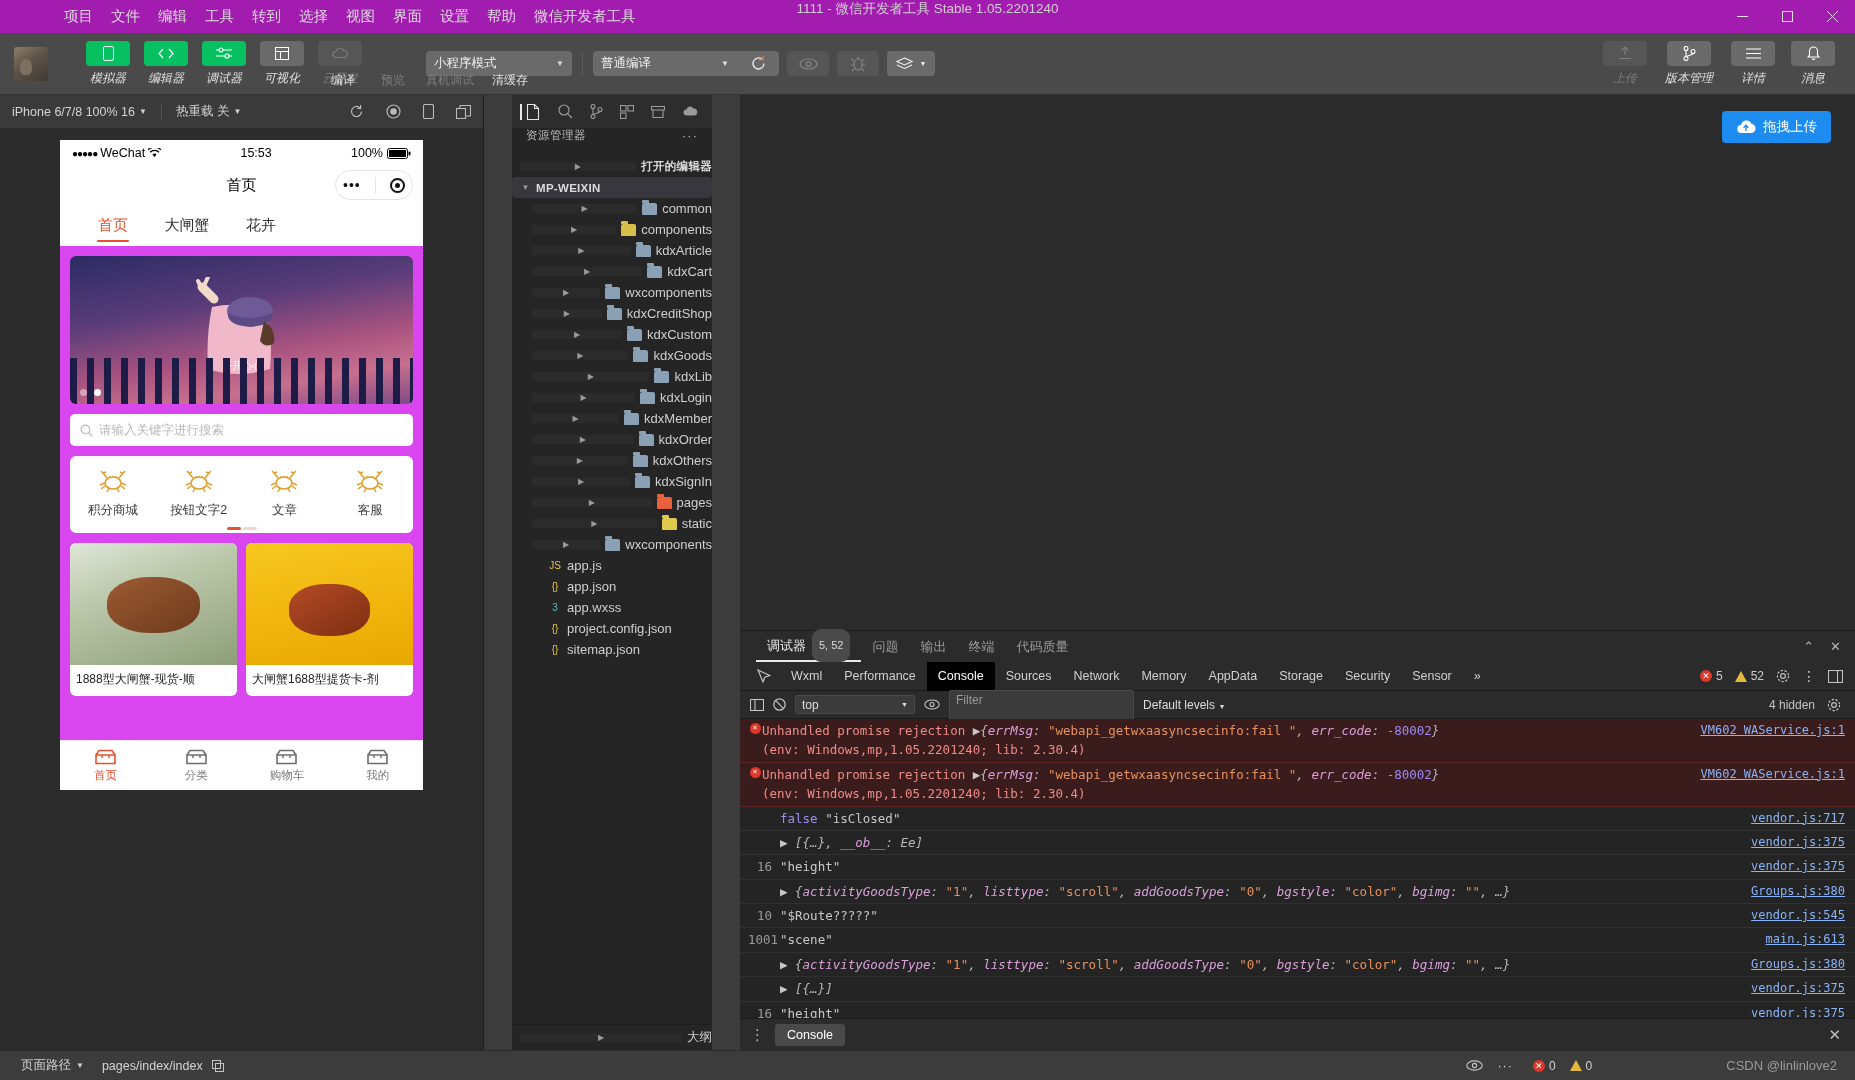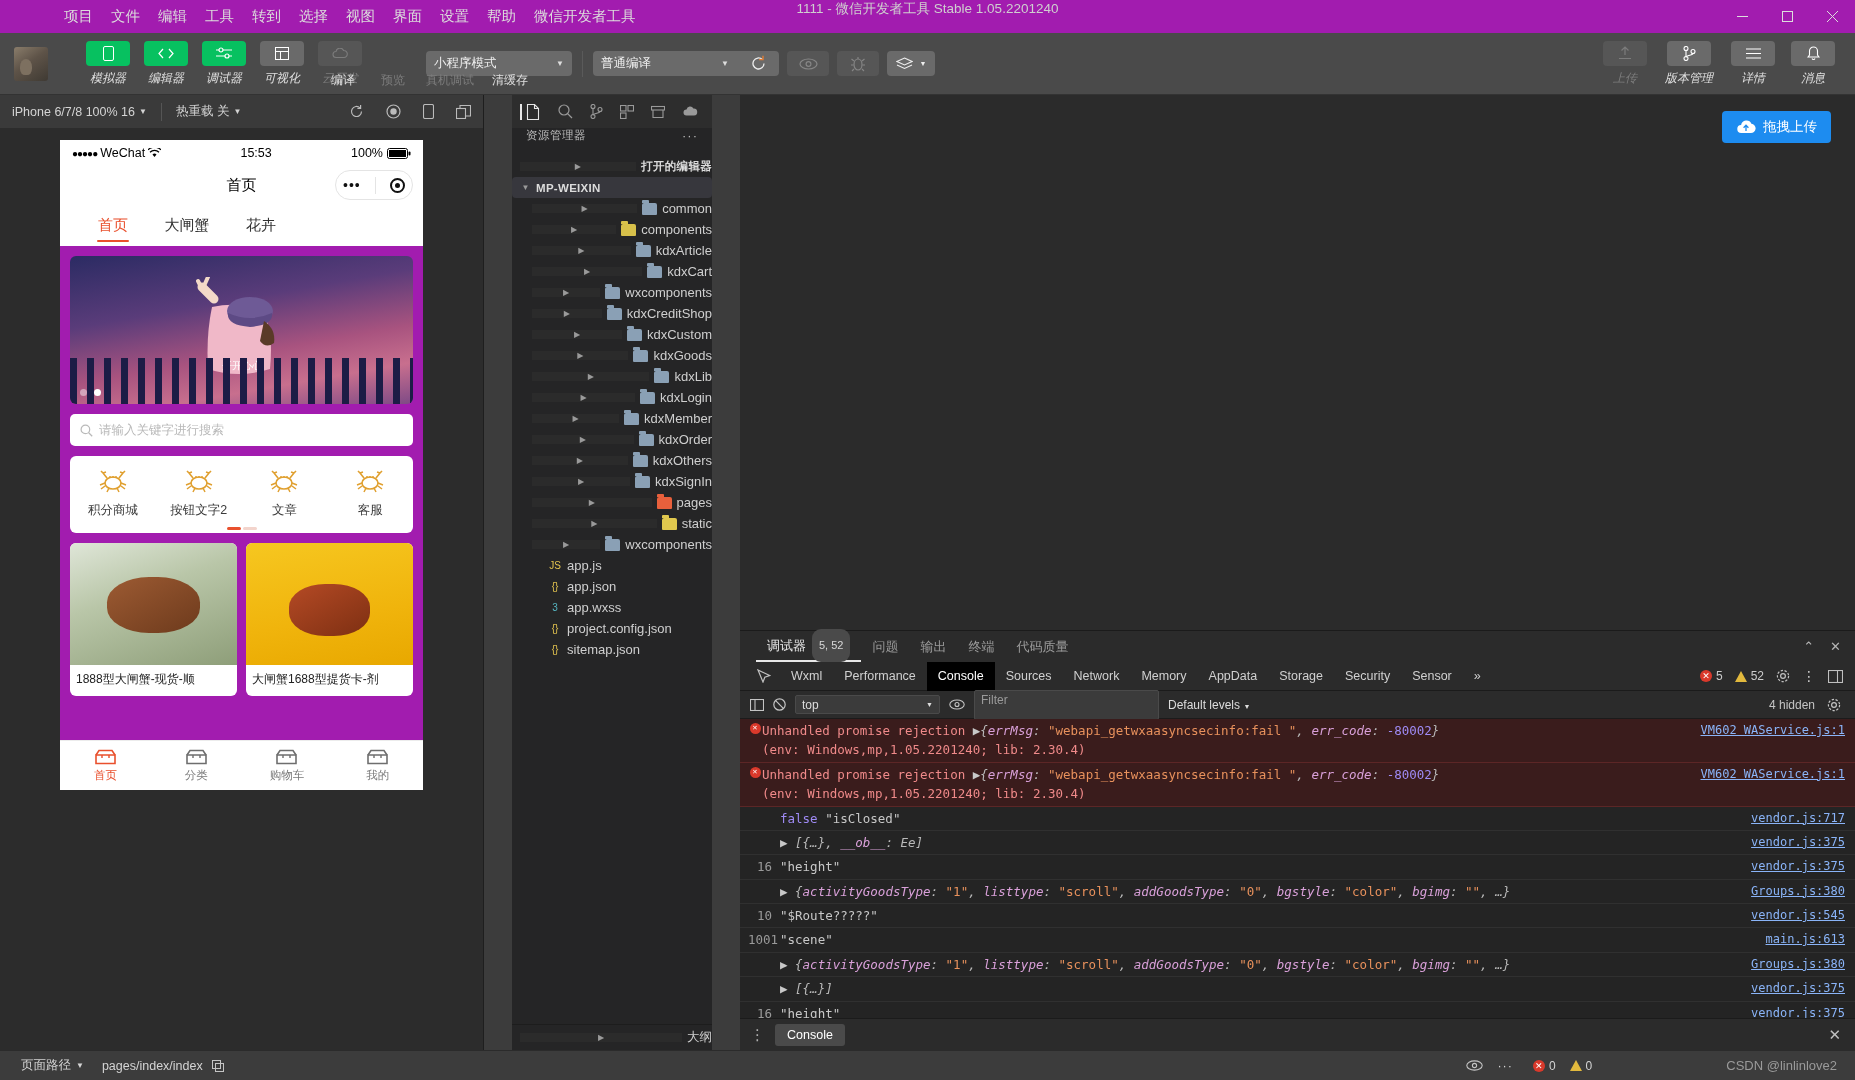--- a/index.html
+++ b/index.html
@@ -81,21 +81,21 @@
   .capsule .circ { width:15px; height:15px; border:2px solid #111; border-radius:50%;
              display:flex; align-items:center; justify-content:center; }
   .capsule .circ:after{content:"";width:5px;height:5px;border-radius:50%;background:#111;}
   .capsule .vl { width:1px; height:17px; background:#e4e4e4; }
   .ptabs { height:42px; display:flex; align-items:center; gap:0; background:#fff; padding-left:16px; }
   .ptab { flex:0 0 auto; width:74px; text-align:center; font-size:15px; color:#333;
           position:relative; height:42px; line-height:42px; }
   .ptab.active { color:#e9502d; }
   .ptab.active:after{content:"";position:absolute;left:50%;transform:translateX(-50%);bottom:4px;
           width:32px;height:2.5px;background:#e9502d;border-radius:2px;}
-  .pscroll { flex:1; background:#a21caf; overflow:hidden; }
+  .pscroll { flex:1; background:#d946ef; overflow:hidden; }
   .banner { margin:10px; height:148px; border-radius:6px; position:relative; overflow:hidden;
             background:linear-gradient(170deg,#2b2b63 0%,#5a3c7a 35%,#a8537f 62%,#c86f8e 80%,#7e4a86 100%); }
   .banner .girl { position:absolute; left:50%; top:14%; transform:translateX(-50%);
             width:120px; height:130px; }
   .banner .rail { position:absolute; bottom:0; left:0; right:0; height:46px;
             background:repeating-linear-gradient(90deg,#1c1c46 0 7px,transparent 7px 17px); }
   .banner .dots { position:absolute; left:10px; bottom:8px; display:flex; gap:7px; }
   .banner .dots i { width:7px; height:7px; border-radius:50%; background:rgba(255,255,255,.45); display:block; }
   .banner .dots i.on { background:#fff; }
   .searchbox { margin:0 10px 10px; height:32px; background:#fff; border-radius:5px;
@@ -177,21 +177,21 @@
   .ptab2 { font-size:12.5px; color:#d0d0d0; padding:0 11px; height:29px; line-height:29px; }
   .ptab2.active { background:#000; color:#fff; }
   .panelbar .rt { margin-left:auto; display:flex; align-items:center; gap:12px; padding-right:12px; }
   .errpill { display:flex; align-items:center; gap:4px; font-size:12px; }
   .edot { width:12px; height:12px; border-radius:50%; background:#d9392b; color:#fff;
           font-size:9px; display:flex; align-items:center; justify-content:center; }
   .wtri { width:0;height:0;border-left:6px solid transparent;border-right:6px solid transparent;
           border-bottom:11px solid #e2b93d; }
   .filterbar { height:28px; background:#2b2b2b; display:flex; align-items:center; gap:9px;
                padding:0 10px; flex:0 0 28px; border-bottom:1px solid #1b1b1b; color:#c4c4c4; font-size:12px; }
-  .ctxsel { width:145px; height:19px; background:#3b3b3b; border:1px solid #4a4a4a; border-radius:2px;
+  .ctxsel { width:120px; height:19px; background:#3b3b3b; border:1px solid #4a4a4a; border-radius:2px;
             display:flex; align-items:center; padding:0 6px; font-size:12px; color:#ddd; }
   .ctxsel .caret { margin-left:auto; font-size:7px; }
   .filterinput { width:185px; height:30px; background:#3b3b3b; border:1px solid #4a4a4a;
                  border-radius:2px; padding:0 6px; font-size:12px; color:#9a9a9a; line-height:18px; }
   .levels { font-size:12px; color:#ddd; }
   .filterbar .rt { margin-left:auto; display:flex; align-items:center; gap:12px; }
   .console { flex:1; overflow:hidden; font-family:"DejaVu Sans Mono","Liberation Mono",monospace;
              font-size:12.5px; background:#242424; }
   .ln { display:flex; align-items:flex-start; padding:2px 10px 2px 8px; border-bottom:1px solid #303030;
         line-height:1.55; min-height:20px; }

